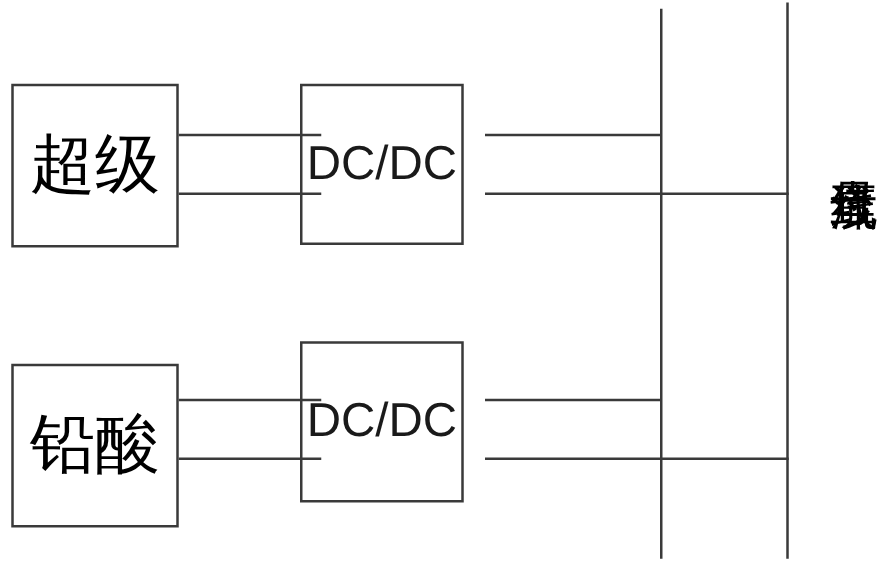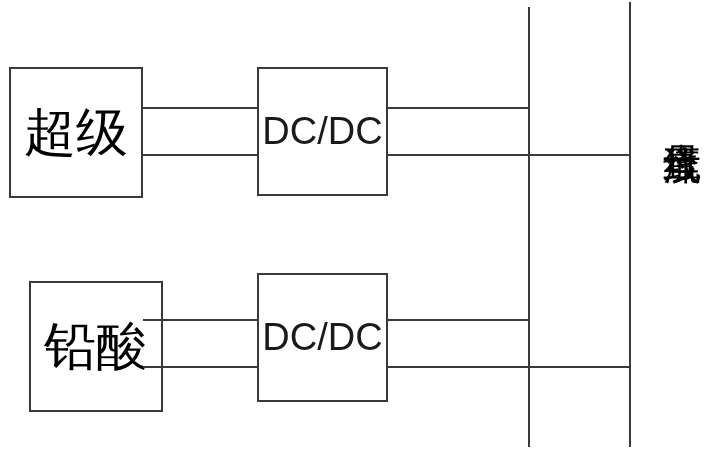--- a/index.html
+++ b/index.html
@@ -25,30 +25,30 @@
     flex-direction: column;
     align-items: center;
     justify-content: center;
   }
   .source-box {
     left: 9px;
     width: 134px;
     height: 131px;
   }
   #supercap-box { top: 67px; }
-  #battery-box  { top: 281px; margin-left: 20px; }
+  #battery-box  { top: 291px; }
   .source-box .cjk-line {
     font-family: "Liberation Serif", "DejaVu Serif", serif;
     font-size: 52px;
     line-height: 60px;
     color: #000000;
     white-space: nowrap;
   }
   .converter-box {
-    left: 257px;
+    left: 240px;
     width: 131px;
     height: 129px;
     font-size: 38px;
     color: #1a1a1a;
     letter-spacing: 0px;
   }
   #dcdc-top-box    { top: 67px; }
   #dcdc-bottom-box { top: 273px; }
 
   

